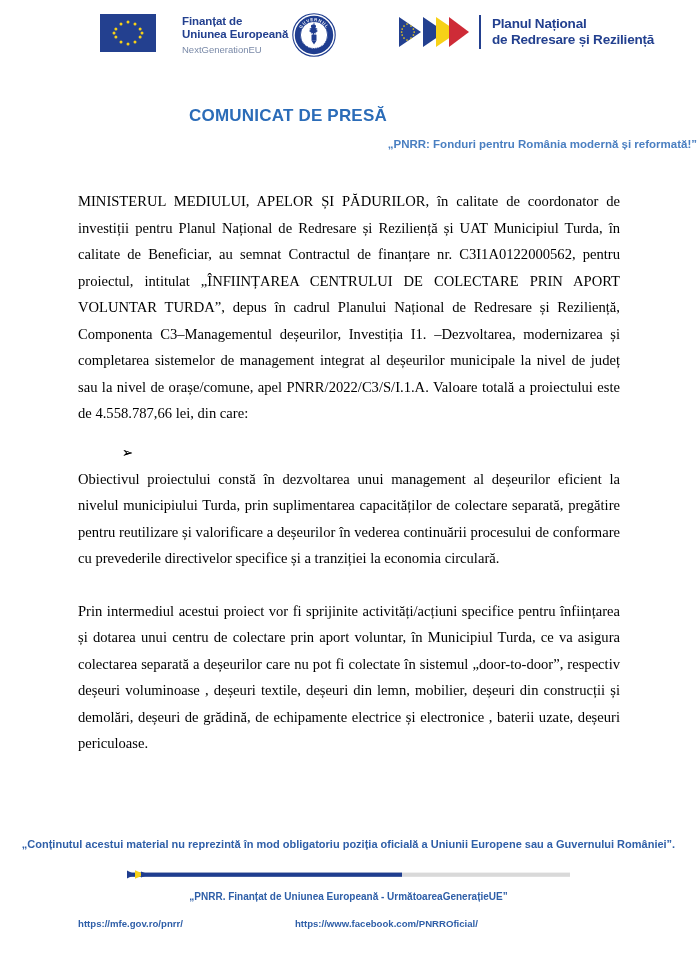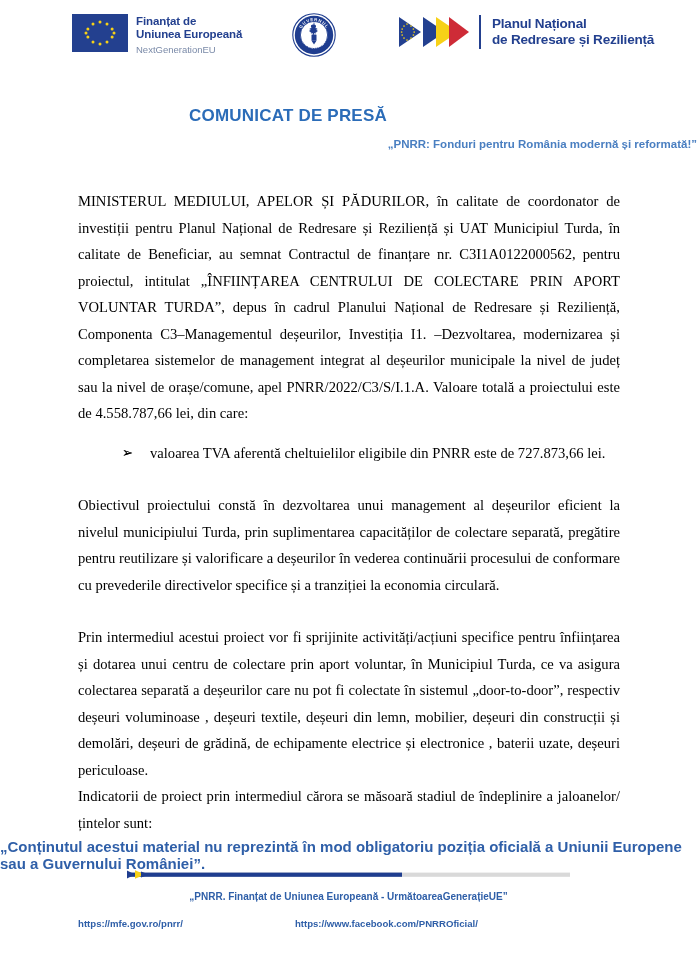--- a/index.html
+++ b/index.html
@@ -22,25 +22,25 @@
     top: 0; left: 0;
     width: 697px;
     height: 74px;
     display: flex;
     align-items: center;
   }
 
   
   .eu-logo {
     position: absolute;
-    left: 72px;
+    left: 100px;
     top: 14px;
     display: flex;
     align-items: flex-start;
-    gap: 8px;
+    gap: 26px;
   }
   .eu-flag {
     width: 56px;
     height: 38px;
     background: #23408f;
     position: relative;
     flex: none;
   }
   .eu-stars {
     position: absolute;
@@ -173,24 +173,24 @@
     font-size: 13px;
     line-height: 26.5px;
   }
 
   
   .disclaimer {
     position: absolute;
     top: 838px;
     left: 0;
     width: 697px;
-    text-align: left;
-    font-family: "Liberation Sans", sans-serif;
-    font-weight: bold;
-    font-size: 15px;
+    text-align: center;
+    font-family: "Liberation Sans", sans-serif;
+    font-weight: bold;
+    font-size: 11px;
     color: #2f5fa8;
   }
   .footer-bar {
     position: absolute;
     top: 869px;
     left: 127px;
     width: 443px;
     height: 11px;
   }
   .footer-slogan {
@@ -318,33 +318,32 @@
 
   <p class="para last-natural">MINISTERUL MEDIULUI, APELOR ȘI PĂDURILOR, în calitate de coordonator de investiții pentru Planul Național de Redresare și Reziliență și UAT Municipiul Turda, în calitate de Beneficiar, au semnat Contractul de finanțare nr. C3I1A0122000562, pentru proiectul, intitulat „ÎNFIINȚAREA CENTRULUI DE COLECTARE PRIN APORT VOLUNTAR TURDA”, depus în cadrul Planului Național de Redresare și Reziliență, Componenta C3–Managementul deșeurilor, Investiția I1. –Dezvoltarea, modernizarea și completarea sistemelor de management integrat al deșeurilor municipale la nivel de județ sau la nivel de orașe/comune, apel PNRR/2022/C3/S/I.1.A. Valoare totală a proiectului  este de 4.558.787,66 lei, din care:</p>
 
   <div class="gap-sm"></div>
 
   <ul class="arrow-list">
     <li>
       <span class="bullet">➢</span>
     </li>
     <li>
-      <span class="bullet">➢</span><span>valoarea TVA aferentă cheltuielilor eligibile din PNRR este de 727.873,66 lei.</span>
+      <span class="bullet">➢</span>
     </li>
   </ul>
 
   <div class="gap-md"></div>
 
   <p class="para last-natural">Obiectivul proiectului constă în dezvoltarea unui management al deșeurilor eficient la nivelul municipiului Turda, prin suplimentarea capacităților de colectare separată, pregătire pentru reutilizare și valorificare a deșeurilor în vederea continuării procesului de conformare cu prevederile directivelor specifice și a tranziției la economia circulară.</p>
 
   <div class="gap-md"></div>
 
   <p class="para last-natural">Prin intermediul acestui proiect vor fi sprijinite activități/acțiuni specifice pentru înființarea și dotarea unui centru de colectare prin aport voluntar, în Municipiul Turda, ce va asigura colectarea separată a deșeurilor care nu pot fi colectate în sistemul „door-to-door”, respectiv deșeuri voluminoase , deșeuri textile, deșeuri din lemn, mobilier, deșeuri din construcții și demolări, deșeuri de grădină, de echipamente electrice și electronice , baterii uzate, deșeuri periculoase.</p>
 
-  <p class="para last-natural">Indicatorii de proiect prin intermediul cărora se măsoară stadiul de îndeplinire a jaloanelor/țintelor sunt:</p>
 </div>
 
 <div class="disclaimer">„Conținutul acestui material nu reprezintă în mod obligatoriu poziția oficială a Uniunii Europene sau a Guvernului României”.</div>
 
 <svg class="footer-bar" viewBox="0 0 443 11" preserveAspectRatio="none">
   <rect x="0" y="3.6" width="443" height="4.2" fill="#d9d9d9"></rect>
   <rect x="0" y="3.6" width="275" height="4.2" fill="#1f3d8f"></rect>
   <path d="M0 1.6 L8 5.5 L0 9.4 Z" fill="#1f3d8f"></path>
   <path d="M8 1.2 L18 5.5 L8 9.8 Z" fill="#f7d117"></path>
   <path d="M14 2.4 L22 5.5 L14 8.6 Z" fill="#1f3d8f"></path>

